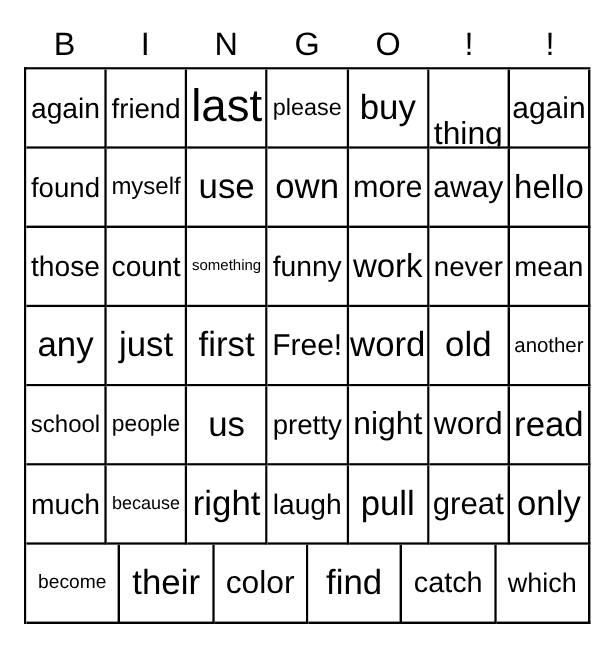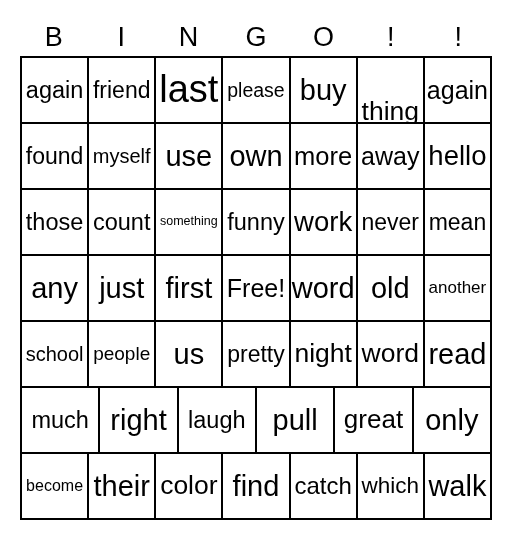--- a/index.html
+++ b/index.html
@@ -206,20 +206,23 @@
         </div>
         <div class="cell">
           <span class="cell-text" style="font-size: 29px;">read</span>
         </div>
       </div>
       <div class="grid-row">
         <div class="cell">
           <span class="cell-text" style="font-size: 23.5px;">much</span>
         </div>
         <div class="cell">
+          <span class="cell-text" style="font-size: 15px;">because</span>
+        </div>
+        <div class="cell">
           <span class="cell-text" style="font-size: 29px;">right</span>
         </div>
         <div class="cell">
           <span class="cell-text" style="font-size: 23.5px;">laugh</span>
         </div>
         <div class="cell">
           <span class="cell-text" style="font-size: 29px;">pull</span>
         </div>
         <div class="cell">
           <span class="cell-text" style="font-size: 26px;">great</span>
@@ -240,19 +243,16 @@
         </div>
         <div class="cell">
           <span class="cell-text" style="font-size: 29px;">find</span>
         </div>
         <div class="cell">
           <span class="cell-text" style="font-size: 24px;">catch</span>
         </div>
         <div class="cell">
           <span class="cell-text" style="font-size: 22.5px;">which</span>
         </div>
-        <div class="cell">
-          <span class="cell-text" style="font-size: 29px;">walk</span>
-        </div>
       </div>
     </div>
 
 </div>
 
 </body></html>

